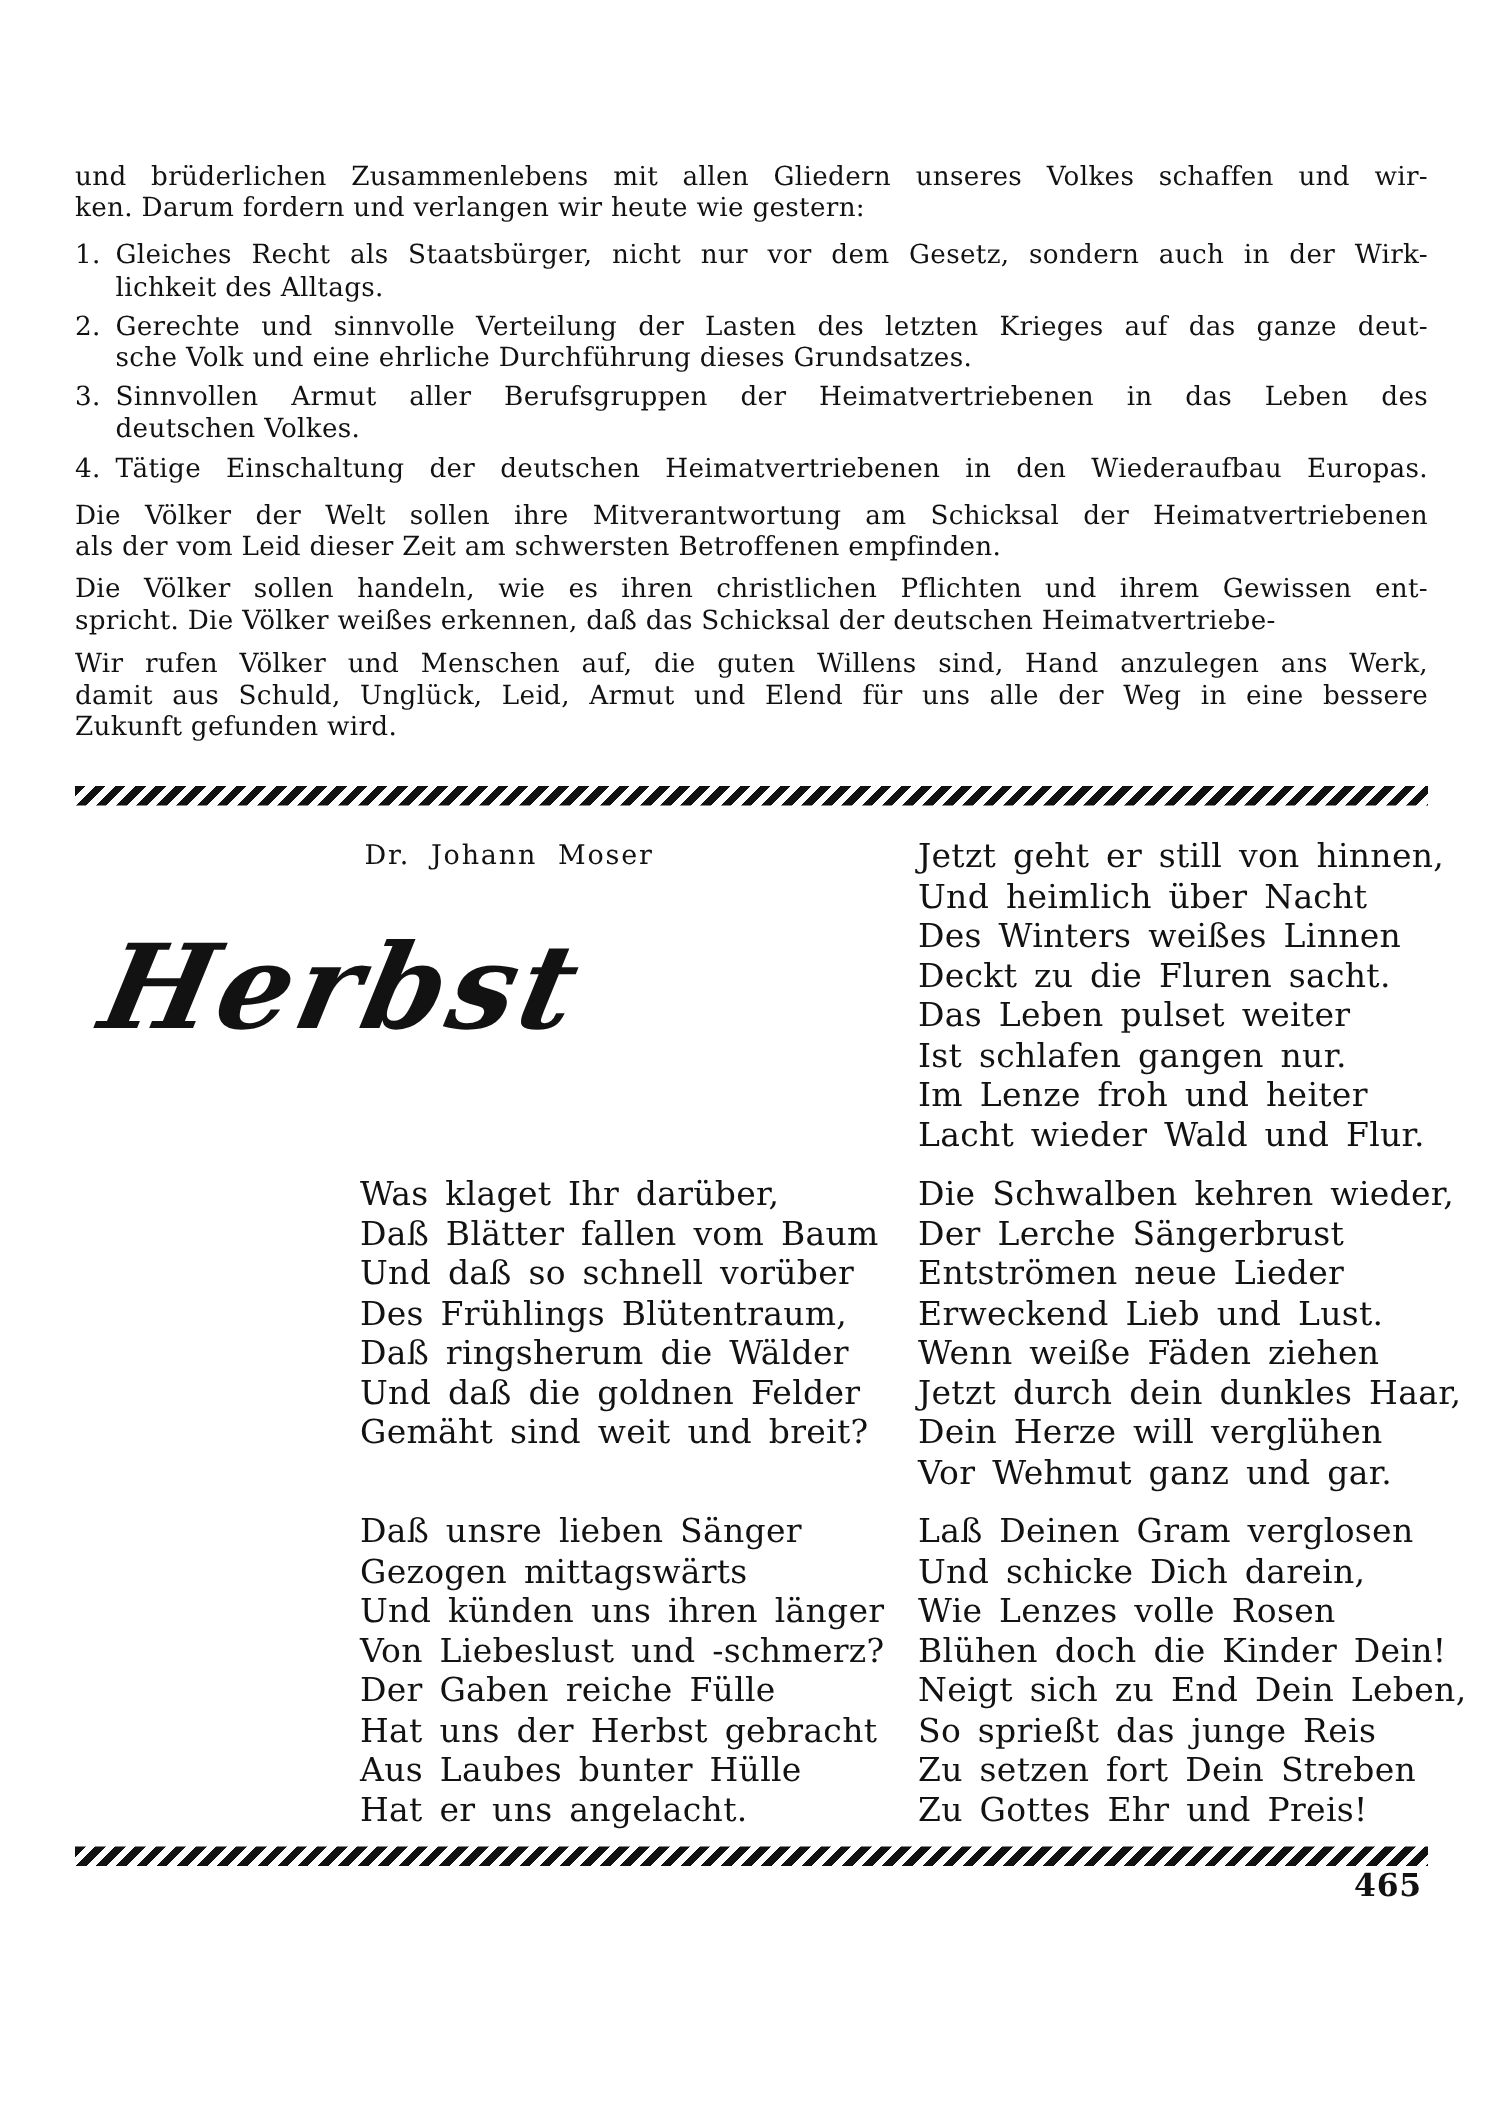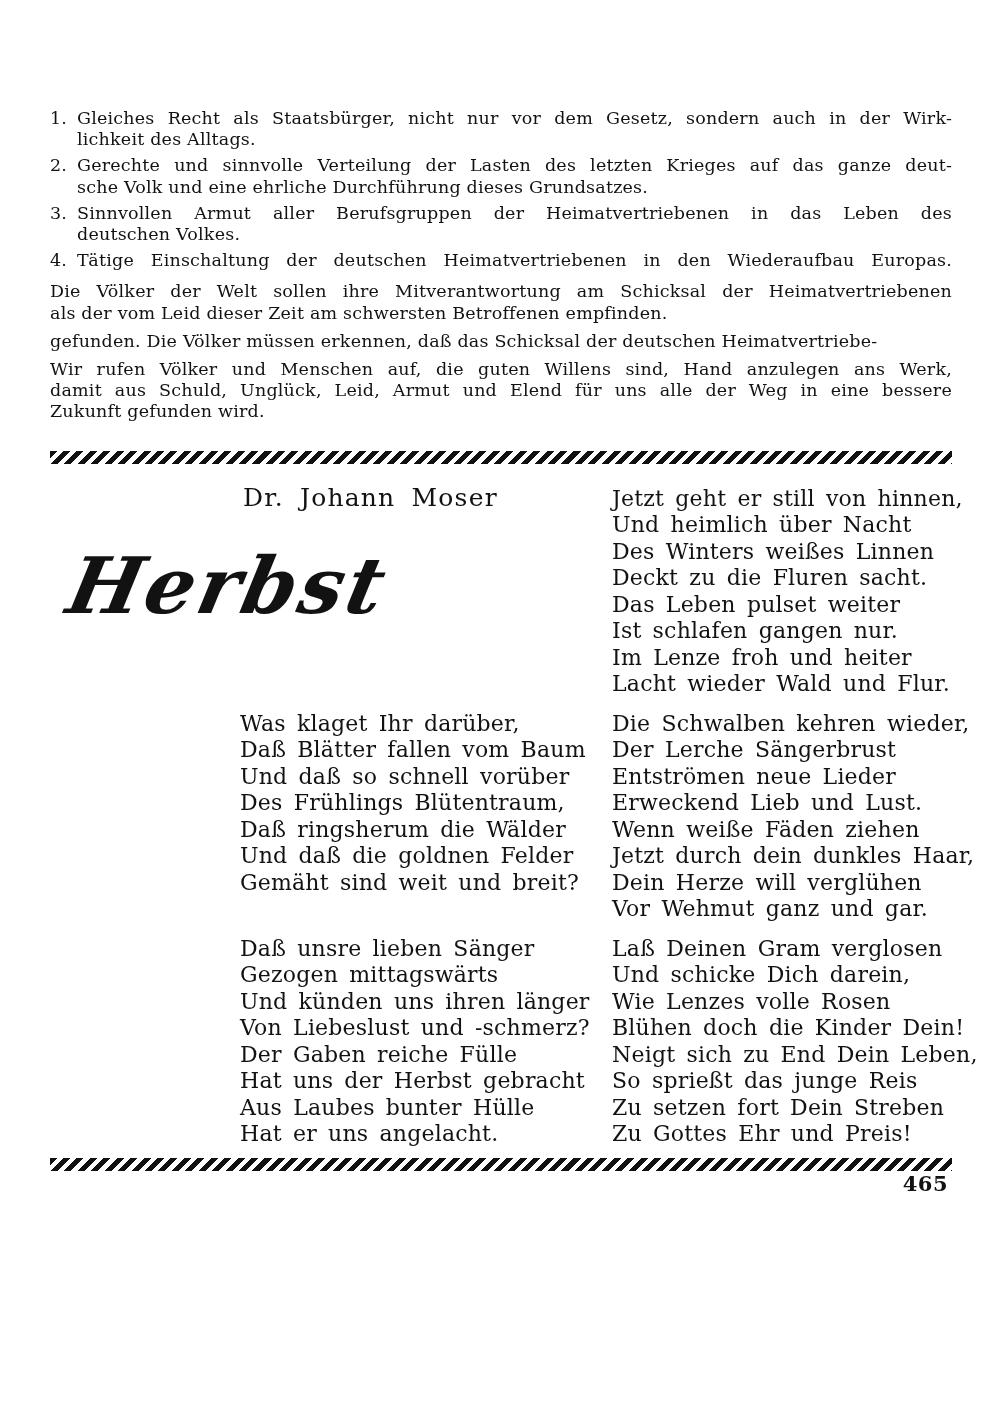--- a/index.html
+++ b/index.html
@@ -44,21 +44,21 @@
 
   
   .poem-grid {
     display: grid;
     grid-template-columns: 562px 1fr;
     row-gap: 13px;
     margin-top: 22px;
   }
   .author {
     padding-left: 193px;
-    font-size: 25px;
+    font-size: 18px;
     letter-spacing: 1.2px;
     word-spacing: 7px;
     line-height: 24px;
   }
   .title-wrap { margin: 30px 0 0 2px; }
   .poem-title {
     display: inline-block;
     font-family: "DejaVu Serif", serif;
     font-style: italic;
     font-weight: bold;
@@ -86,20 +86,24 @@
     letter-spacing: 0.5px;
   }
 </style>
 </head>
 <body>
 
 <div class="page">
 
   <section class="decl">
 
+    <div class="jpara para para-intro">
+        <div class="ln">und brüderlichen Zusammenlebens mit allen Gliedern unseres Volkes schaffen und wir-</div>
+        <div class="ln">ken. Darum fordern und verlangen wir heute wie gestern:</div>
+      </div>
 
     <div class="list-item">
       <div class="list-num">1.</div>
       <div class="jpara">
           <div class="ln">Gleiches Recht als Staatsbürger, nicht nur vor dem Gesetz, sondern auch in der Wirk-</div>
           <div class="ln">lichkeit des Alltags.</div>
         </div>
     </div>
 
     <div class="list-item">
@@ -124,21 +128,22 @@
           <div class="ln">Tätige Einschaltung der deutschen Heimatvertriebenen in den Wiederaufbau Europas.</div>
         </div>
     </div>
 
     <div class="jpara para">
         <div class="ln">Die Völker der Welt sollen ihre Mitverantwortung am Schicksal der Heimatvertriebenen</div>
         <div class="ln">als der vom Leid dieser Zeit am schwersten Betroffenen empfinden.</div>
       </div>
 
     <div class="jpara para">
-        <div class="ln">gefunden. Die Völker müssen erkennen, daß das Schicksal der deutschen Heimatvertriebe-</div>
+        <div class="ln">Die Völker sollen handeln, wie es ihren christlichen Pflichten und ihrem Gewissen ent-</div>
+        <div class="ln">spricht. Die Völker weißes erkennen, daß das Schicksal der deutschen Heimatvertriebe-</div>
       </div>
 
     <div class="jpara">
         <div class="ln">Wir rufen Völker und Menschen auf, die guten Willens sind, Hand anzulegen ans Werk,</div>
         <div class="ln">damit aus Schuld, Unglück, Leid, Armut und Elend für uns alle der Weg in eine bessere</div>
         <div class="ln">Zukunft gefunden wird.</div>
       </div>
 
   </section>
 

